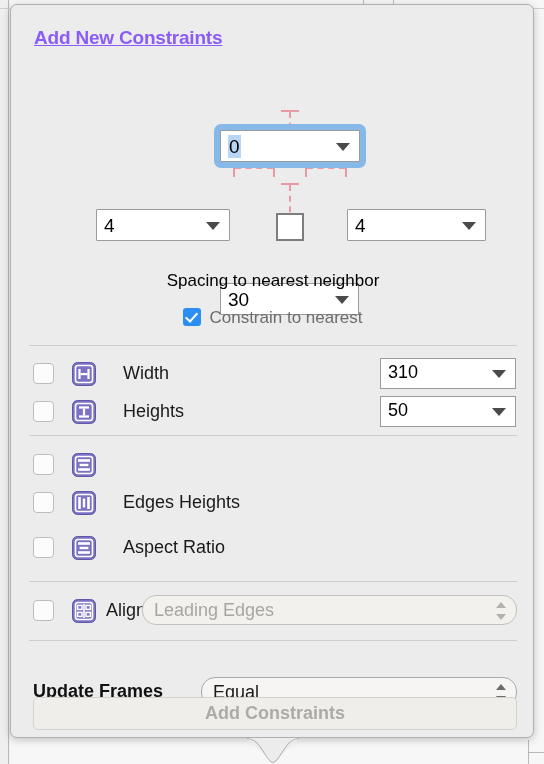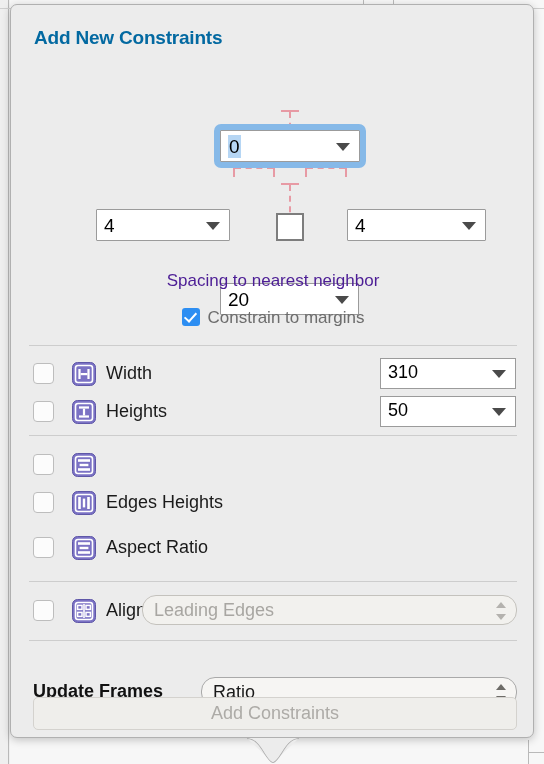--- a/index.html
+++ b/index.html
@@ -53,22 +53,23 @@
   }
   #tail svg { display: block; }
 
   
   #title {
     position: absolute;
     left: 23px;
     top: 22px;
     font-size: 19px;
     font-weight: bold;
-    color: #0369a1;
+    color: #8b5cf6;
     letter-spacing: -0.2px;
+    text-decoration: underline;
   }
 
   
   #spacing-area {
     position: absolute;
     left: 0; top: 58px;
     width: 524px; height: 200px;
   }
 
   .combo {
@@ -143,21 +144,21 @@
     height: 2px;
   }
 
   
   #caption {
     position: absolute;
     left: 0; top: 266px;
     width: 524px;
     text-align: center;
     font-size: 17px;
-    color: #4c1d95;
+    color: #000000;
   }
 
   
   #margins-row {
     position: absolute;
     left: 0; top: 303px;
     width: 524px;
     text-align: center;
   }
   #margins-row .inner {
@@ -212,21 +213,21 @@
     border-radius: 4px;
   }
   .ic {
     position: absolute;
     left: 61px; top: 7px;
     width: 24px; height: 24px;
   }
   .ic svg { display: block; }
   .rowlabel {
     position: absolute;
-    left: 95px; top: 8px;
+    left: 112px; top: 8px;
     font-size: 18px;
     color: #1a1a1a;
   }
   .rowcombo {
     position: absolute;
     top: 3px;
     width: 136px;
     height: 31px;
     background: #fff;
     border: 1px solid #9b9b9b;
@@ -311,20 +312,21 @@
     border: 1px solid #d4d2ce;
     border-radius: 5px;
     background: #efeeeb;
     text-align: center;
   }
   #add-btn-label {
     display: block;
     line-height: 31px;
     font-size: 18px;
     color: #adaba7;
+    font-weight: bold;
   }
 </style>
 </head>
 <body>
 
 <div id="backdrop">
   <div class="bd-strip" style="left:0;   top:0; width:10px;  height:764px; background:#efefef;"></div>
   <div class="bd-line" style="left:8px; top:0; width:1px;   height:764px;"></div>
   <div class="bd-line" style="left:0;   top:8px; width:544px; height:1px; background:#cfcfcf;"></div>
   <div class="bd-line" style="left:363px; top:0; width:1px; height:8px;"></div>
@@ -375,30 +377,30 @@
       <span class="val">4</span>
       <span class="caret"></span>
     </div>
 
     <div class="combo" id="combo-right">
       <span class="val">4</span>
       <span class="caret"></span>
     </div>
 
     <div class="combo" id="combo-bottom">
-      <span class="val">20</span>
+      <span class="val">30</span>
       <span class="caret"></span>
     </div>
   </div>
 
   <div id="caption">Spacing to nearest neighbor</div>
 
   <div id="margins-row">
     <span class="inner">
-      <span class="cb-blue"></span><span id="margins-label">Constrain to margins</span>
+      <span class="cb-blue"></span><span id="margins-label">Constrain to nearest</span>
     </span>
   </div>
 
   <div class="sep" style="top:340px;"></div>
 
   <div class="row" style="top:350px;">
     <span class="cb-empty"></span>
     <span class="ic">
       <svg width="24" height="24" viewBox="0 0 24 24">
         <rect x="0.5" y="0.5" width="23" height="23" rx="5" fill="#7b72c4" stroke="#5f57a8"></rect>
@@ -499,21 +501,21 @@
           <span class="dn"></span>
       </span>
     </span>
   </div>
 
   <div class="sep" style="top:635px;"></div>
 
   <div id="update-row">
     <span id="update-label">Update Frames</span>
     <span class="popup enabled" id="update-popup">
-      <span class="ptext">Ratio</span>
+      <span class="ptext">Equal</span>
       <span class="steppers">
         <span class="up"></span>
           <span class="dn"></span>
       </span>
     </span>
   </div>
 
   <div id="add-btn">
     <span id="add-btn-label">Add Constraints</span>
   </div>

